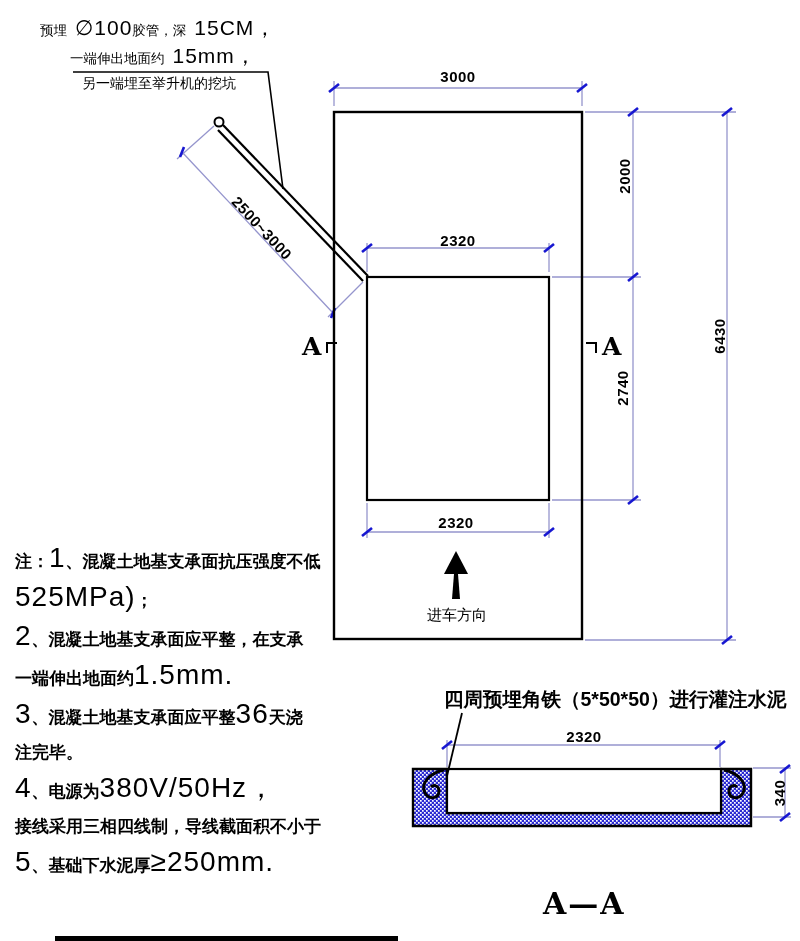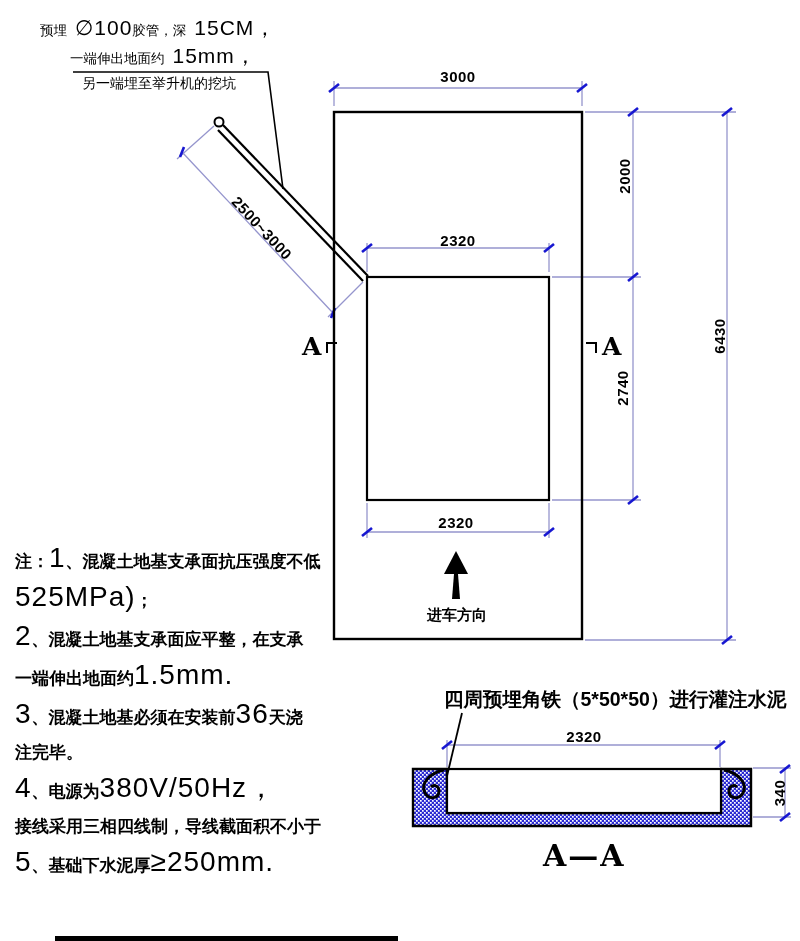--- a/index.html
+++ b/index.html
@@ -12,24 +12,24 @@
   .cn{font-size:17px;font-weight:700;}
   .lat{font-size:28px;font-weight:400;letter-spacing:1px;}
   .dim-label{position:absolute;font-size:15px;font-weight:700;letter-spacing:0.5px;
              transform:translate(-50%,-50%) rotate(var(--r,0deg));white-space:nowrap;}
   .note-block{position:absolute;left:15px;top:540px;width:330px;}
   .note-line{line-height:35px;white-space:nowrap;}
   .marker{position:absolute;display:flex;align-items:flex-start;
           font-family:"DejaVu Serif","Liberation Serif",serif;font-weight:700;font-size:25px;line-height:25px;}
   .corner-l{display:inline-block;width:9px;height:9px;border-top:2px solid #000;border-left:2px solid #000;margin:8px 0 0 5px;}
   .corner-r{display:inline-block;width:9px;height:9px;border-top:2px solid #000;border-right:2px solid #000;margin:8px 5px 0 0;}
-  .cn-mid{font-size:15px;font-weight:700;}
+  .cn-mid{font-size:15px;font-weight:400;}
   .cn-big{font-size:19.5px;font-weight:700;text-align:center;}
   .section-title{position:absolute;font-family:"DejaVu Serif","Liberation Serif",serif;
-                 font-size:30px;font-weight:700;letter-spacing:2px;}
+                 font-size:30px;font-weight:700;letter-spacing:2px;margin-top:48px;}
   .bottom-bar{position:absolute;left:55px;top:936px;width:343px;height:5px;background:#000;}
 </style>
 </head>
 <body>
 
 <div class="stage">
 
   <svg width="800" height="941" viewBox="0 0 800 941">
     <defs>
       <pattern id="hatch" patternUnits="userSpaceOnUse" width="4" height="4">
@@ -153,21 +153,21 @@
   <div class="txt cn-big" style="left:444px;top:686px;">四周预埋角铁（5*50*50）进行灌注水泥</div>
   <div class="dim-label" style="left:584px;top:736px;">2320</div>
   <div class="dim-label" style="left:779px;top:793px;--r:-90deg;">340</div>
   <div class="section-title" style="left:543px;top:838px;">A—A</div>
 
   <div class="note-block">
     <div class="note-line"><span class="cn">注：</span><span class="lat">1</span><span class="cn">、混凝土地基支承面抗压强度不低</span></div>
     <div class="note-line"><span class="lat">525MPa)</span><span class="cn">；</span></div>
     <div class="note-line"><span class="lat">2</span><span class="cn">、混凝土地基支承面应平整，在支承</span></div>
     <div class="note-line"><span class="cn">一端伸出地面约</span><span class="lat">1.5mm.</span></div>
-    <div class="note-line"><span class="lat">3</span><span class="cn">、混凝土地基必须在安装前</span><span class="lat">36</span><span class="cn">天浇</span></div>
+    <div class="note-line"><span class="lat">3</span><span class="cn">、混凝土地基支承面应平整</span><span class="lat">36</span><span class="cn">天浇</span></div>
     <div class="note-line"><span class="cn">注完毕。</span></div>
     <div class="note-line"><span class="lat">4</span><span class="cn">、电源为</span><span class="lat">380V/50Hz，</span></div>
     <div class="note-line"><span class="cn">接线采用三相四线制，导线截面积不小于</span></div>
     <div class="note-line"><span class="lat">5</span><span class="cn">、基础下水泥厚</span><span class="lat">≥250mm.</span></div>
   </div>
 
   <div class="bottom-bar"></div>
 </div>
 
 </body></html>

